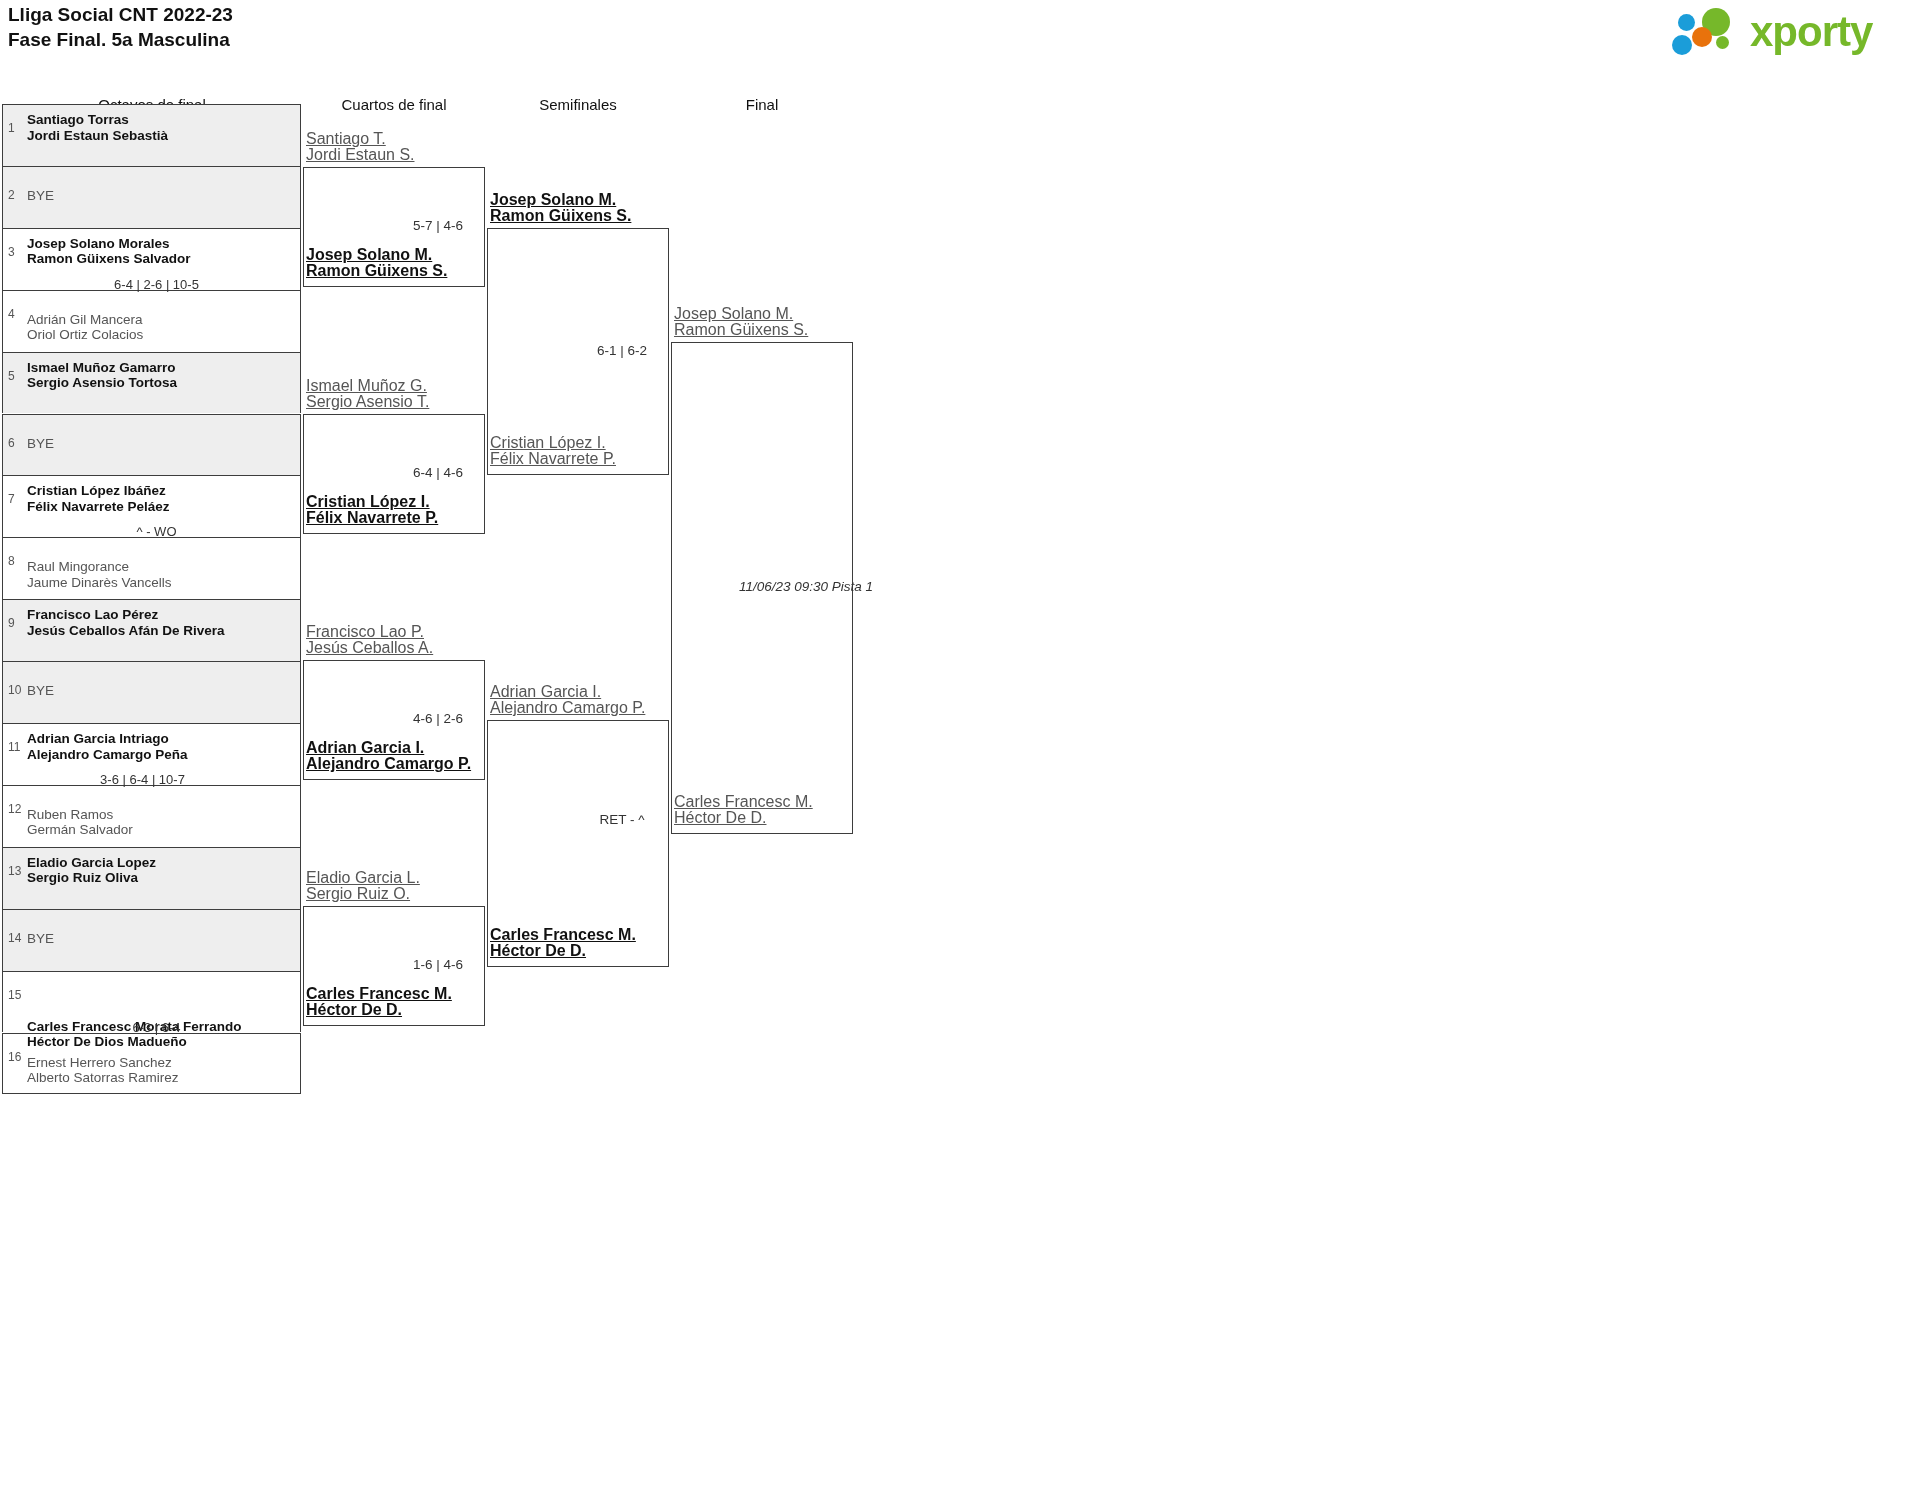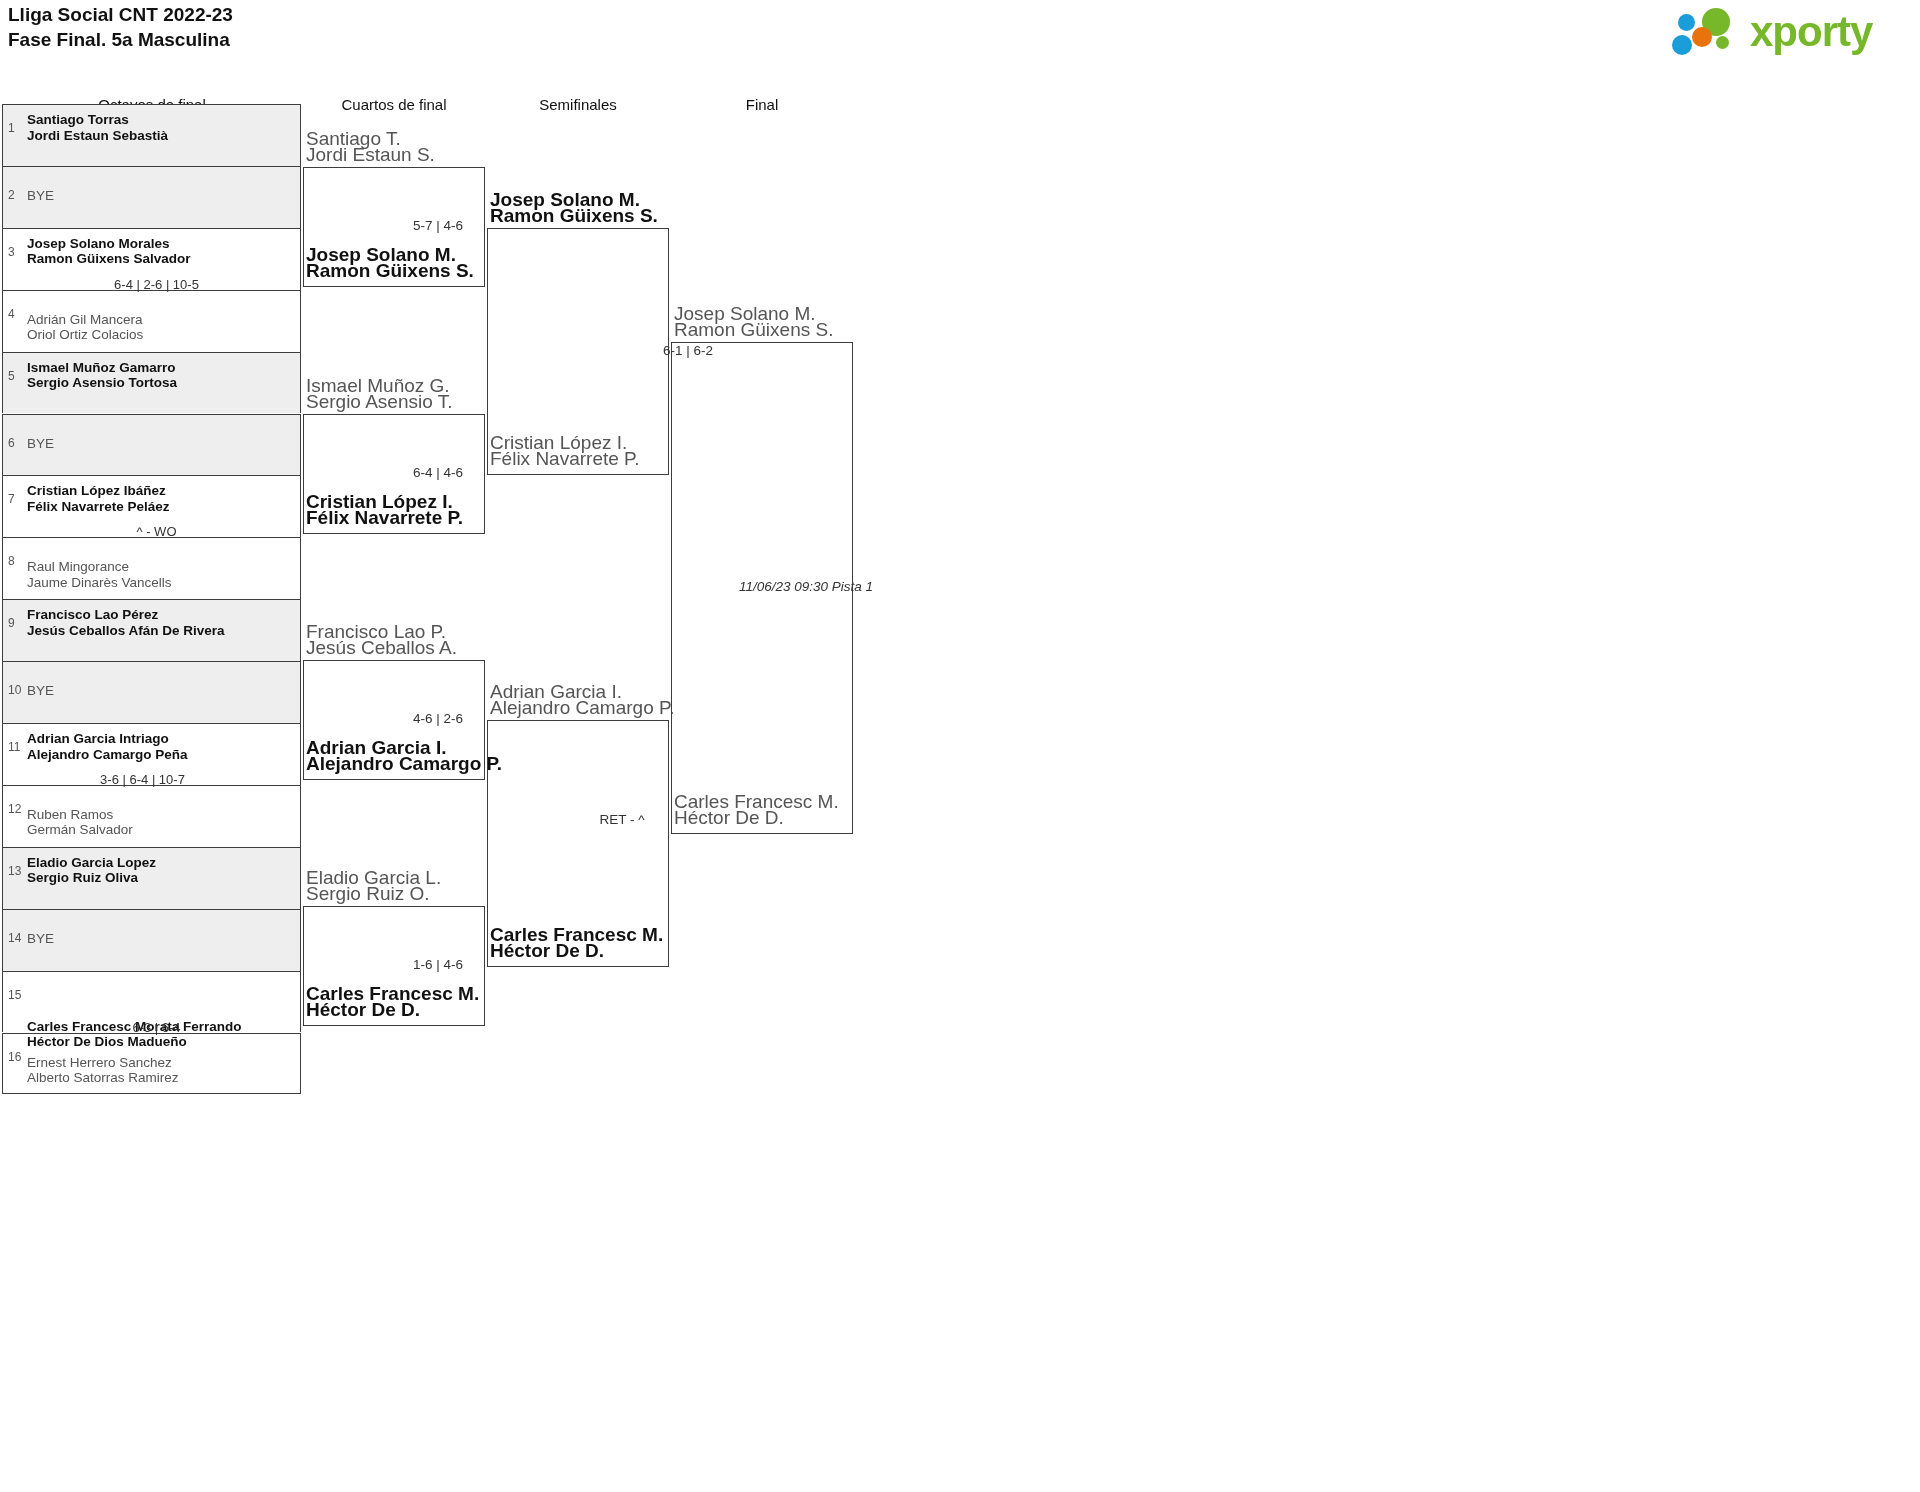--- a/index.html
+++ b/index.html
@@ -26,21 +26,21 @@
 
   .seed{position:absolute;left:6px;font-size:12px;color:#555;}
   .pair{position:absolute;left:25px;font-size:13.5px;line-height:15.5px;white-space:nowrap;}
   .pair.win{font-weight:700;color:#111;}
   .pair.lose{font-weight:400;color:#555;}
   .byelabel{position:absolute;left:25px;font-size:13.5px;color:#555;}
   .r1score{position:absolute;font-size:13px;color:#333;text-align:center;white-space:nowrap;}
 
   .mbox{position:absolute;box-sizing:border-box;border:1px solid #3d3d3d;background:transparent;}
   .mscore{position:absolute;font-size:13.5px;color:#333;text-align:center;white-space:nowrap;margin-left:44px;}
-  .mpair{position:absolute;font-size:19px;line-height:16px;white-space:nowrap;}
+  .mpair{position:absolute;font-size:16px;line-height:16px;white-space:nowrap;text-decoration:underline;}
   .mpair.win{font-weight:700;color:#111;}
   .mpair.lose{font-weight:400;color:#555;}
 </style>
 </head>
 <body>
 
 <div id="title">
   <div>Lliga Social CNT 2022-23</div>
   <div>Fase Final. 5a Masculina</div>
 </div>
@@ -183,21 +183,21 @@
 <div class="mscore" style="left:303px;top:957px;width:182px;">1-6 | 4-6</div>
 <div class="mpair lose" style="left:306px;top:870px;">
     <div>Eladio Garcia L.</div>
     <div>Sergio Ruiz O.</div>
   </div>
 <div class="mpair win" style="left:306px;top:986px;">
     <div>Carles Francesc M.</div>
     <div>Héctor De D.</div>
   </div>
 <div class="mbox" style="left:487px;top:228px;width:182px;height:247px;"></div>
-<div class="mscore" style="left:487px;top:342.5px;width:182px;text-align:right;">6-1 | 6-2</div>
+<div class="mscore" style="left:487px;top:342.5px;width:182px;">6-1 | 6-2</div>
 <div class="mpair win" style="left:490px;top:192px;">
     <div>Josep Solano M.</div>
     <div>Ramon Güixens S.</div>
   </div>
 <div class="mpair lose" style="left:490px;top:435px;">
     <div>Cristian López I.</div>
     <div>Félix Navarrete P.</div>
   </div>
 <div class="mbox" style="left:487px;top:720px;width:182px;height:247px;"></div>
 <div class="mscore" style="left:487px;top:812px;width:182px;">RET - ^</div>

